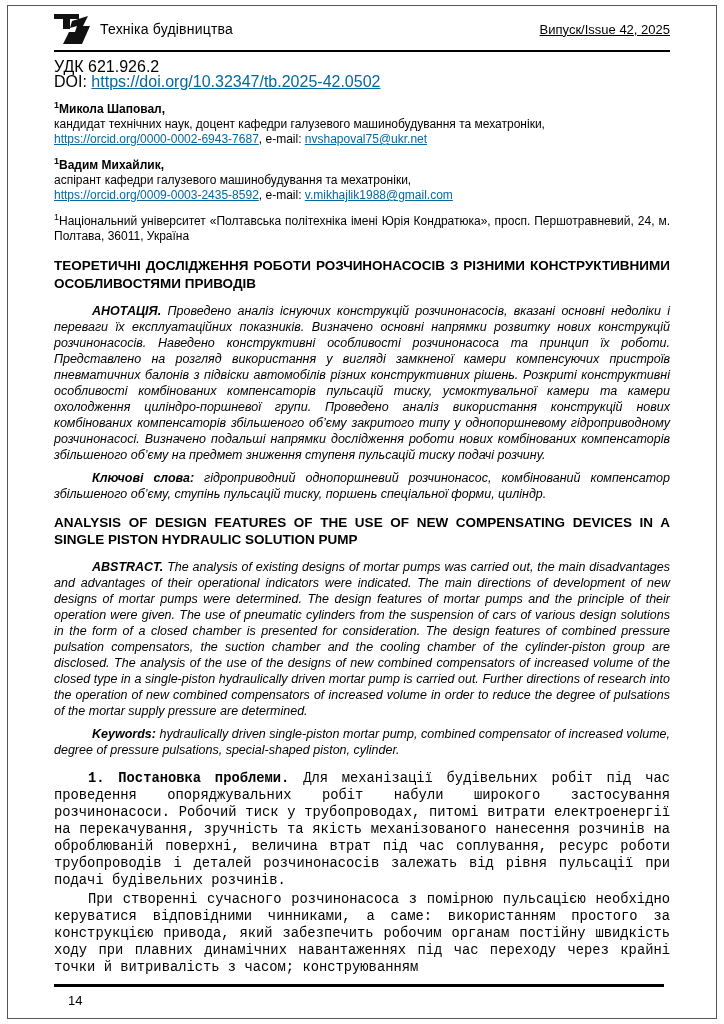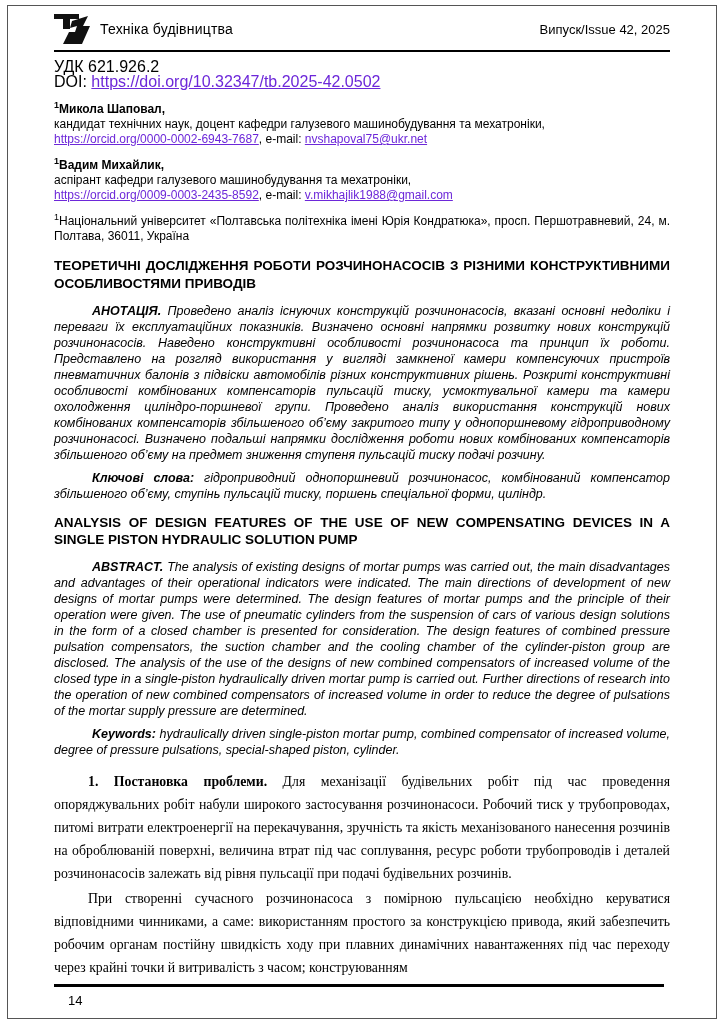--- a/index.html
+++ b/index.html
@@ -12,40 +12,40 @@
   .frame {
     position: absolute; left: 7px; top: 5px; right: 7px; bottom: 5px;
     border: 1px solid #555; padding: 6px 46px 30px 46px; overflow: hidden;
   }
   .header {
     display: flex; align-items: center;
     padding: 2px 0 6px 0; border-bottom: 2px solid #000; margin-bottom: 7px;
   }
   .logo { width: 36px; height: 30px; margin-right: 10px; flex: 0 0 auto; }
   .journal-title { font-size: 14px; letter-spacing: 0.2px; }
-  .issue { margin-left: auto; font-size: 13px; }
+  .issue { margin-left: auto; font-size: 13px; text-decoration: underline; }
   .meta-line { font-size: 16px; line-height: 15px; }
   .meta-gap { margin-bottom: 13px; }
-  a.link { color: #6d28d9; text-decoration: underline; cursor: pointer; }
+  a.link { color: #0369a1; text-decoration: underline; cursor: pointer; }
   .author-block { margin-bottom: 11px; font-size: 12px; line-height: 15px; }
   .author-name { font-weight: bold; }
   sup.mark { font-size: 9px; vertical-align: super; line-height: 0; }
   .affiliation { font-size: 12px; line-height: 15px; margin-bottom: 13px; text-align: justify; }
   .title-h {
     font-size: 13.5px; font-weight: bold; line-height: 1.32;
     text-align: justify; margin: 8px 0 10px 0;
   }
   .abstract {
     font-size: 12.5px; font-style: italic; line-height: 16px;
     text-align: justify; text-indent: 38px; margin-bottom: 7px;
   }
   .abstract .lead { font-weight: bold; }
   .kw { margin-bottom: 12px; }
   .body-p {
-    font-family: Liberation Serif, serif; font-size: 13.8px; line-height: 23px;
+    font-family: Liberation Mono, monospace; font-size: 13.8px; line-height: 17px;
     text-align: justify; text-indent: 34px; margin-bottom: 2px;
   }
   .body-p .lead-bold { font-weight: bold; }
   .footer {
     position: absolute; left: 46px; right: 52px; bottom: 10px;
     border-top: 3px solid #000; padding: 6px 0 0 14px; font-size: 13px;
   }
 </style>
 </head>
 <body>

